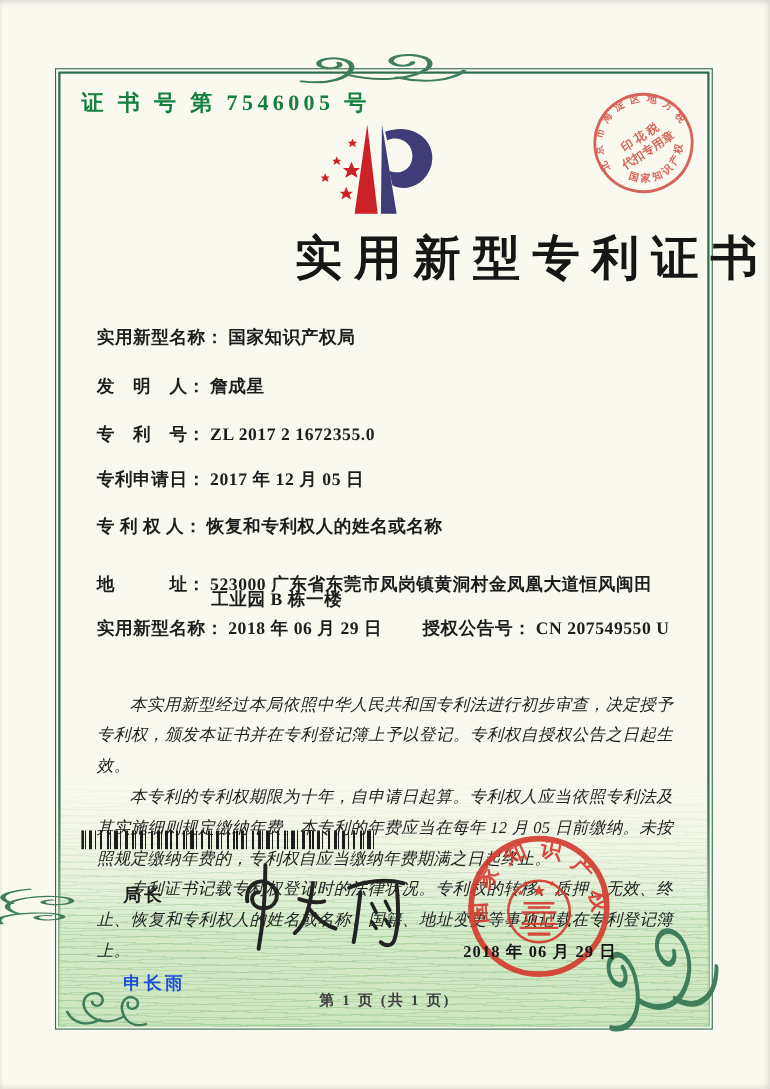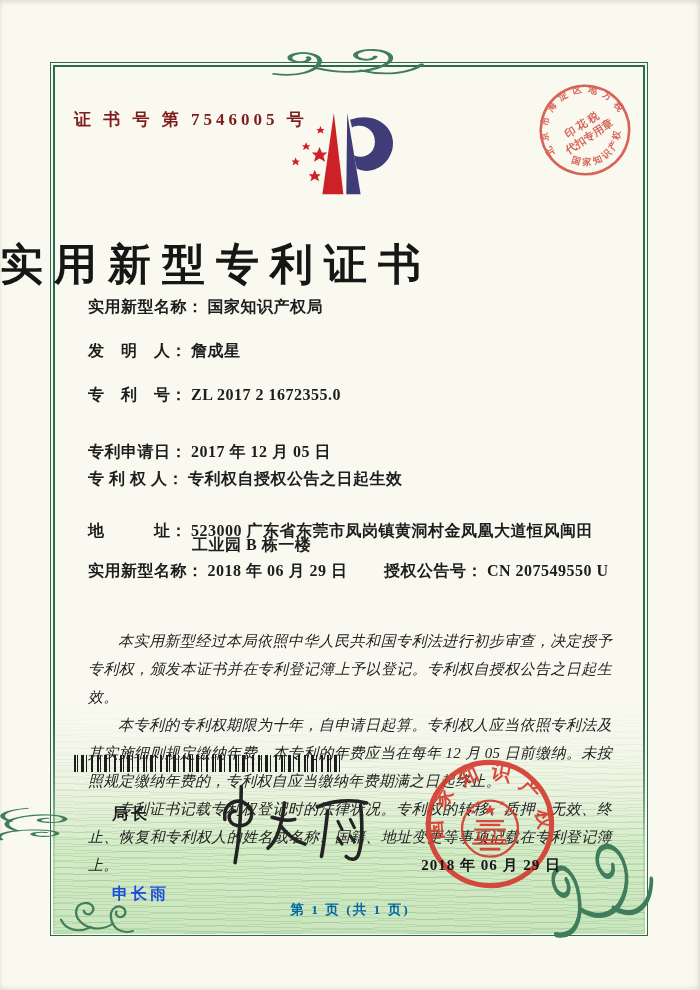--- a/index.html
+++ b/index.html
@@ -23,27 +23,27 @@
   .guilloche{
     position:absolute; left:53px; top:700px; width:592px; height:234px;
     background:
       repeating-linear-gradient(1.5deg, rgba(120,180,110,.28) 0 1px, transparent 1px 6px),
       repeating-linear-gradient(-1.8deg, rgba(110,175,100,.22) 0 1px, transparent 1px 7px),
       linear-gradient(to bottom, rgba(216,238,206,.15), rgba(206,232,193,.85) 60%, rgba(200,228,188,.95));
     -webkit-mask-image:linear-gradient(to bottom, transparent 0, #000 150px);
     mask-image:linear-gradient(to bottom, transparent 0, #000 150px);
   }
   .cert-no{
-    position:absolute; left:74px; top:108px;
-    font-size:17px; font-weight:600; letter-spacing:4px; color:#7f1d1d;
+    position:absolute; left:74px; top:80px;
+    font-size:20px; font-weight:600; letter-spacing:4px; color:#15803d;
   }
   .logo{ position:absolute; left:266px; top:108px; width:172px; height:100px; }
   .title{
     position:absolute; left:0; top:206px; width:100%;
-    text-align:left; font-size:43px; font-weight:700; letter-spacing:11px; color:#161616;margin-top:30px;
+    text-align:right; font-size:43px; font-weight:700; letter-spacing:11px; color:#161616;
   }
   .fields{ position:absolute; left:88px; top:297px; width:530px; font-size:16px; font-weight:600; color:#1d1d1d; letter-spacing:.5px; }
   .frow{ position:absolute; left:0; white-space:nowrap; }
   .frow .val{ padding-left:4px; }
   .addr2{ position:absolute; left:104px; white-space:nowrap; }
   .grant-no{ position:absolute; left:296px; top:0; white-space:nowrap; }
   .body-text{
     position:absolute; left:88px; top:584px; width:524px;
     font-size:15px; line-height:28px; color:#222; text-align:justify;
     font-style:italic; letter-spacing:.3px;margin-top:43px;
@@ -65,21 +65,21 @@
   .seal-date{
     position:absolute; left:413px; top:856px; width:156px; z-index:4;
     font-size:15px; font-weight:600; color:#161616; text-align:center; letter-spacing:1px;
   }
   .tax-stamp{
     position:absolute; left:533px; top:78px; width:104px; height:104px;
     transform:rotate(-33deg); opacity:.82; z-index:2;
   }
   .page-footer{
     position:absolute; left:0; top:901px; width:100%; text-align:center;
-    font-size:13.5px; color:#0369a1; letter-spacing:2px; z-index:3; font-weight:600;
+    font-size:13.5px; color:#404040; letter-spacing:2px; z-index:3; font-weight:600;
   }
   .flourish{ position:absolute; z-index:1; }
   .fl-top   { left:268px; top:44px;  width:160px; height:36px; }
   .fl-left  { left:16px;  top:776px; width:34px;  height:96px; }
   .fl-bl    { left:58px;  top:896px; width:78px;  height:42px; }
   .fl-br    { left:540px; top:832px; width:116px; height:108px; }
   svg text{ font-family:"Liberation Serif", serif; }
 </style>
 </head>
 <body>
@@ -123,22 +123,22 @@
   <polygon points="85,3 99,88 84,88" fill="#3f3c78"></polygon>
   <path d="M88,10 C116,0 138,20 132,42 C127,60 108,68 95,61 L92,47 C103,52 114,45 114,33 C114,20 101,13 90,18 Z" fill="#3f3c78"></path>
 </svg>
 
 <div class="title">实用新型专利证书</div>
 
 <div class="fields">
   <div class="frow" style="top:0"><span>实用新型名称：</span><span class="val">国家知识产权局</span></div>
   <div class="frow" style="top:44px"><span>发　明　人：</span><span class="val">詹成星</span></div>
   <div class="frow" style="top:88px"><span>专　利　号：</span><span class="val">ZL 2017 2 1672355.0</span></div>
-  <div class="frow" style="top:145px"><span>专利申请日：</span><span class="val">2017 年 12 月 05 日</span></div>
-  <div class="frow" style="top:172px"><span>专 利 权 人：</span><span class="val">专利权自授权公告之日起生效</span></div>
+  <div class="frow" style="top:129px"><span>专利申请日：</span><span class="val">2017 年 12 月 05 日</span></div>
+  <div class="frow" style="top:172px"><span>专 利 权 人：</span><span class="val">恢复和专利权人的姓名或名称</span></div>
   <div class="frow" style="top:224px"><span>地　　　址：</span><span class="val">523000 广东省东莞市凤岗镇黄洞村金凤凰大道恒风闽田</span></div>
   <div class="addr2" style="top:238px">工业园 B 栋一楼</div>
   <div class="frow" style="top:264px">
     <span>实用新型名称：</span><span class="val">2018 年 06 月 29 日</span>
     <span class="grant-no"><span>授权公告号：</span><span class="val">CN 207549550 U</span></span>
   </div>
 </div>
 
 <div class="body-text">
   <p>本实用新型经过本局依照中华人民共和国专利法进行初步审查，决定授予专利权，颁发本证书并在专利登记簿上予以登记。专利权自授权公告之日起生效。</p>

